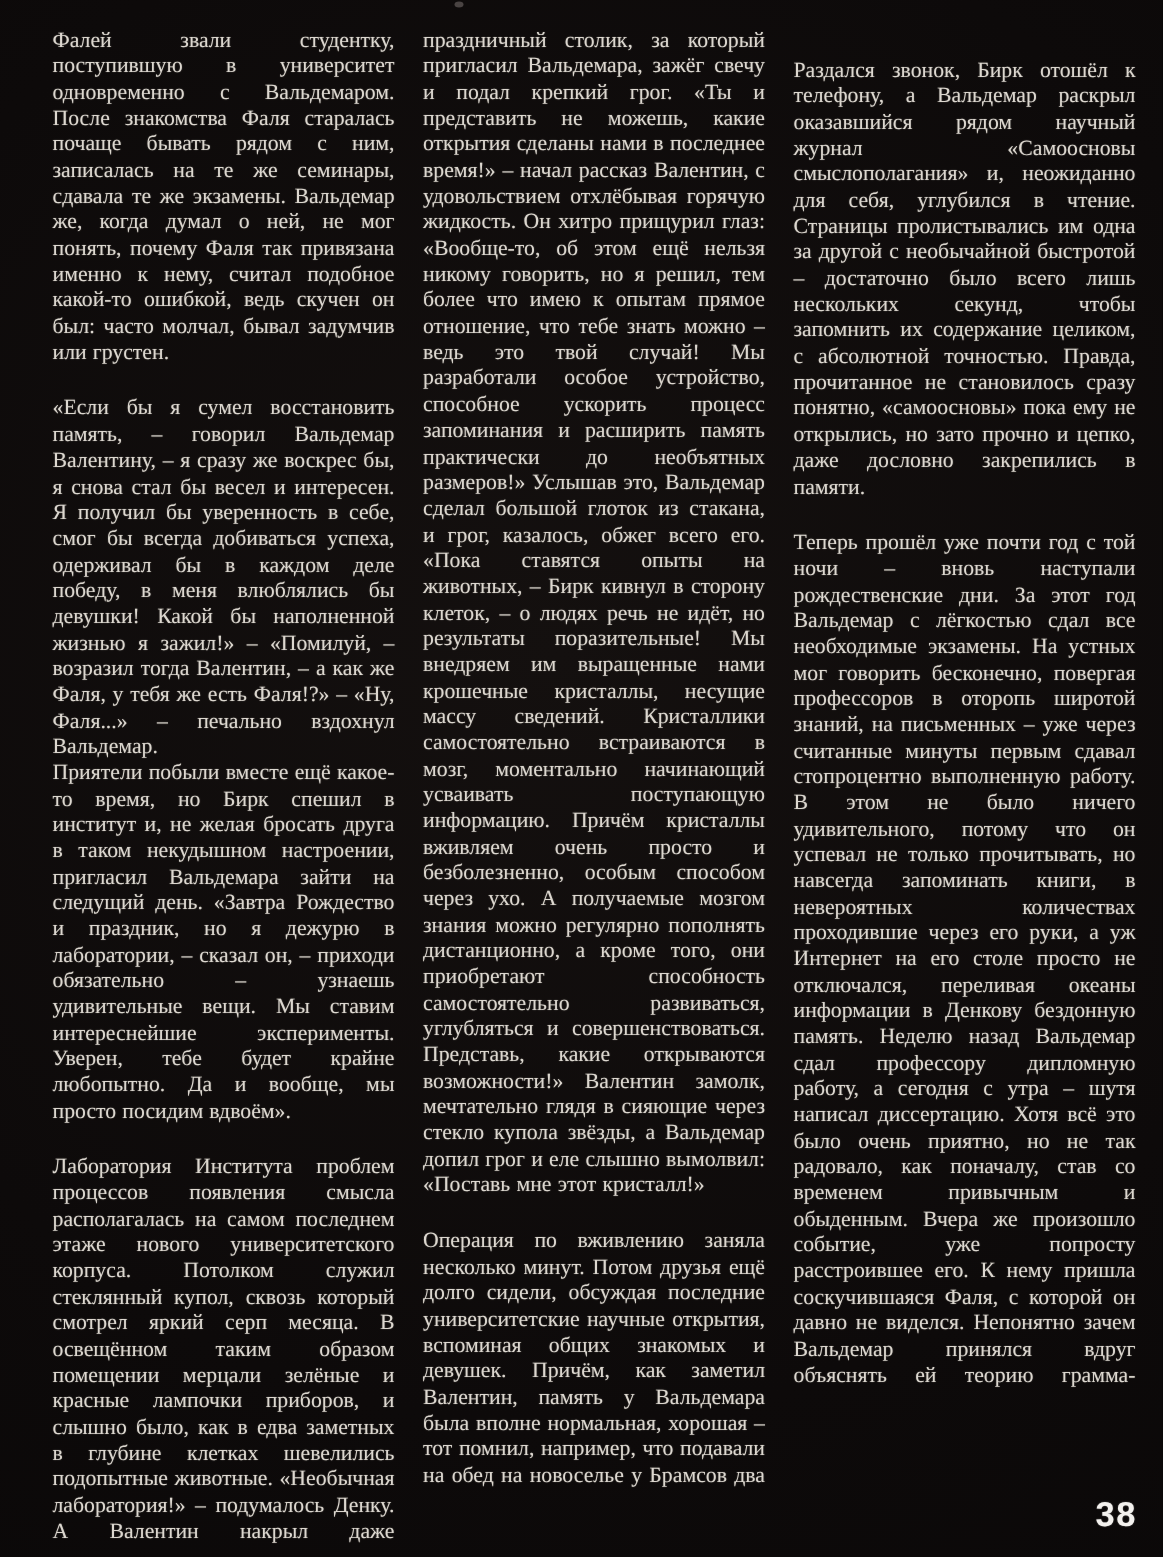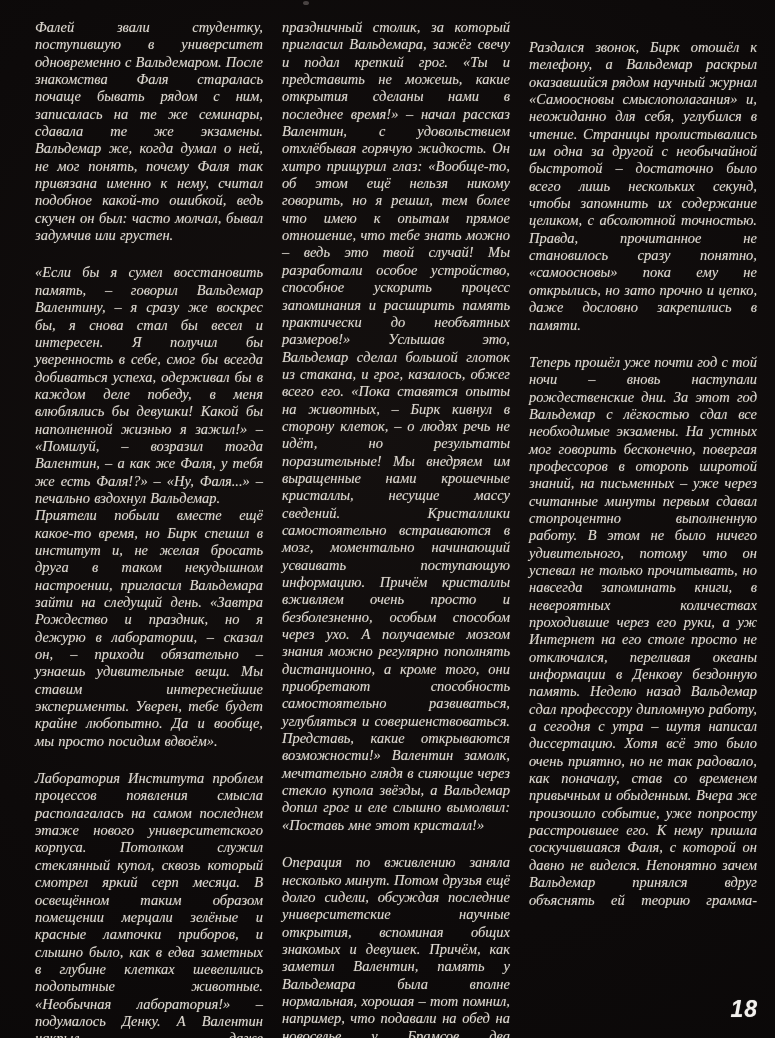--- a/index.html
+++ b/index.html
@@ -1,15 +1,15 @@
 <!DOCTYPE html>
 <html><head>
 <meta charset="utf-8">
 <style>
-  * { margin: 0; padding: 0; box-sizing: border-box; font-style: italic; }
+  * { margin: 0; padding: 0; box-sizing: border-box; }
 
   html, body {
     width: 775px;
     height: 1038px;
     overflow: hidden;
   }
 
   body {
     background: #080607;
   }
@@ -93,14 +93,14 @@
     <div class="column">
         <p>праздничный столик, за который пригласил Вальдемара, зажёг свечу и подал крепкий грог. «Ты и представить не можешь, какие открытия сделаны нами в последнее время!» – начал рассказ Валентин, с удовольствием отхлёбывая горячую жидкость. Он хитро прищурил глаз: «Вообще-то, об этом ещё нельзя никому говорить, но я решил, тем более что имею к опытам прямое отношение, что тебе знать можно – ведь это твой случай! Мы разработали особое устройство, способное ускорить процесс запоминания и расширить память практически до необъятных размеров!» Услышав это, Вальдемар сделал большой глоток из стакана, и грог, казалось, обжег всего его. «Пока ставятся опыты на животных, – Бирк кивнул в сторону клеток, – о людях речь не идёт, но результаты поразительные! Мы внедряем им выращенные нами крошечные кристаллы, несущие массу сведений. Кристаллики самостоятельно встраиваются в мозг, моментально начинающий усваивать поступающую информацию. Причём кристаллы вживляем очень просто и безболезненно, особым способом через ухо. А получаемые мозгом знания можно регулярно пополнять дистанционно, а кроме того, они приобретают способность самостоятельно развиваться, углубляться и совершенствоваться. Представь, какие открываются возможности!» Валентин замолк, мечтательно глядя в сияющие через стекло купола звёзды, а Вальдемар допил грог и еле слышно вымолвил: «Поставь мне этот кристалл!»</p>
         <p class="gap">Операция по вживлению заняла несколько минут. Потом друзья ещё долго сидели, обсуждая последние университетские научные открытия, вспоминая общих знакомых и девушек. Причём, как заметил Валентин, память у Вальдемара была вполне нормальная, хорошая – тот помнил, например, что подавали на обед на новоселье у Брамсов два</p>
       </div>
     <div class="column">
         <p class="gap">Раздался звонок, Бирк отошёл к телефону, а Вальдемар раскрыл оказавшийся рядом научный журнал «Самоосновы смыслополагания» и, неожиданно для себя, углубился в чтение. Страницы пролистывались им одна за другой с необычайной быстротой – достаточно было всего лишь нескольких секунд, чтобы запомнить их содержание целиком, с абсолютной точностью. Правда, прочитанное не становилось сразу понятно, «самоосновы» пока ему не открылись, но зато прочно и цепко, даже дословно закрепились в памяти.</p>
         <p class="gap">Теперь прошёл уже почти год с той ночи – вновь наступали рождественские дни. За этот год Вальдемар с лёгкостью сдал все необходимые экзамены. На устных мог говорить бесконечно, повергая профессоров в оторопь широтой знаний, на письменных – уже через считанные минуты первым сдавал стопроцентно выполненную работу. В этом не было ничего удивительного, потому что он успевал не только прочитывать, но навсегда запоминать книги, в невероятных количествах проходившие через его руки, а уж Интернет на его столе просто не отключался, переливая океаны информации в Денкову бездонную память. Неделю назад Вальдемар сдал профессору дипломную работу, а сегодня с утра – шутя написал диссертацию. Хотя всё это было очень приятно, но не так радовало, как поначалу, став со временем привычным и обыденным. Вчера же произошло событие, уже попросту расстроившее его. К нему пришла соскучившаяся Фаля, с которой он давно не виделся. Непонятно зачем Вальдемар принялся вдруг объяснять ей теорию грамма-</p>
       </div>
   </div>
 
-  <div class="page-number">18</div>
+  <div class="page-number">38</div>
 </div>
 
 </body></html>

